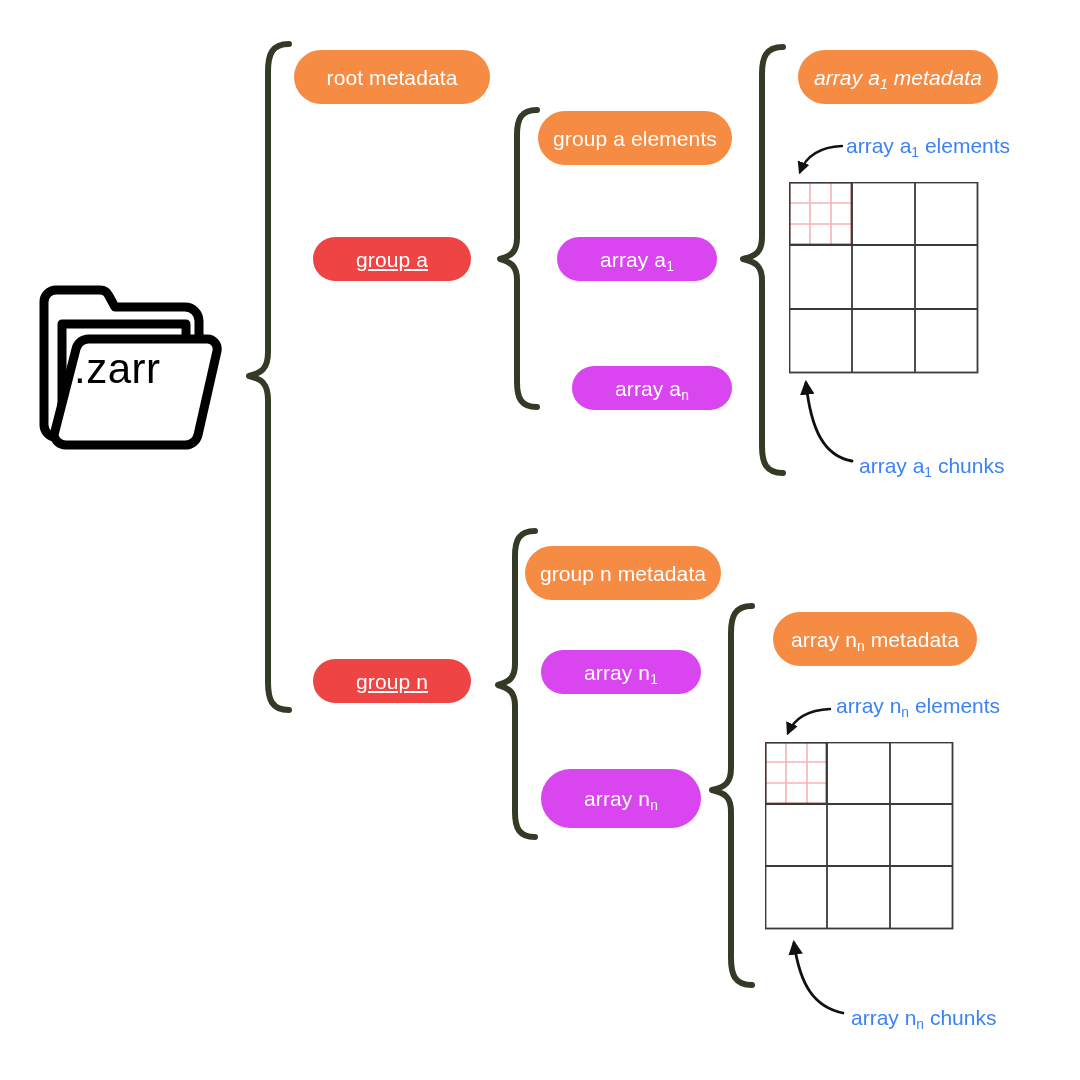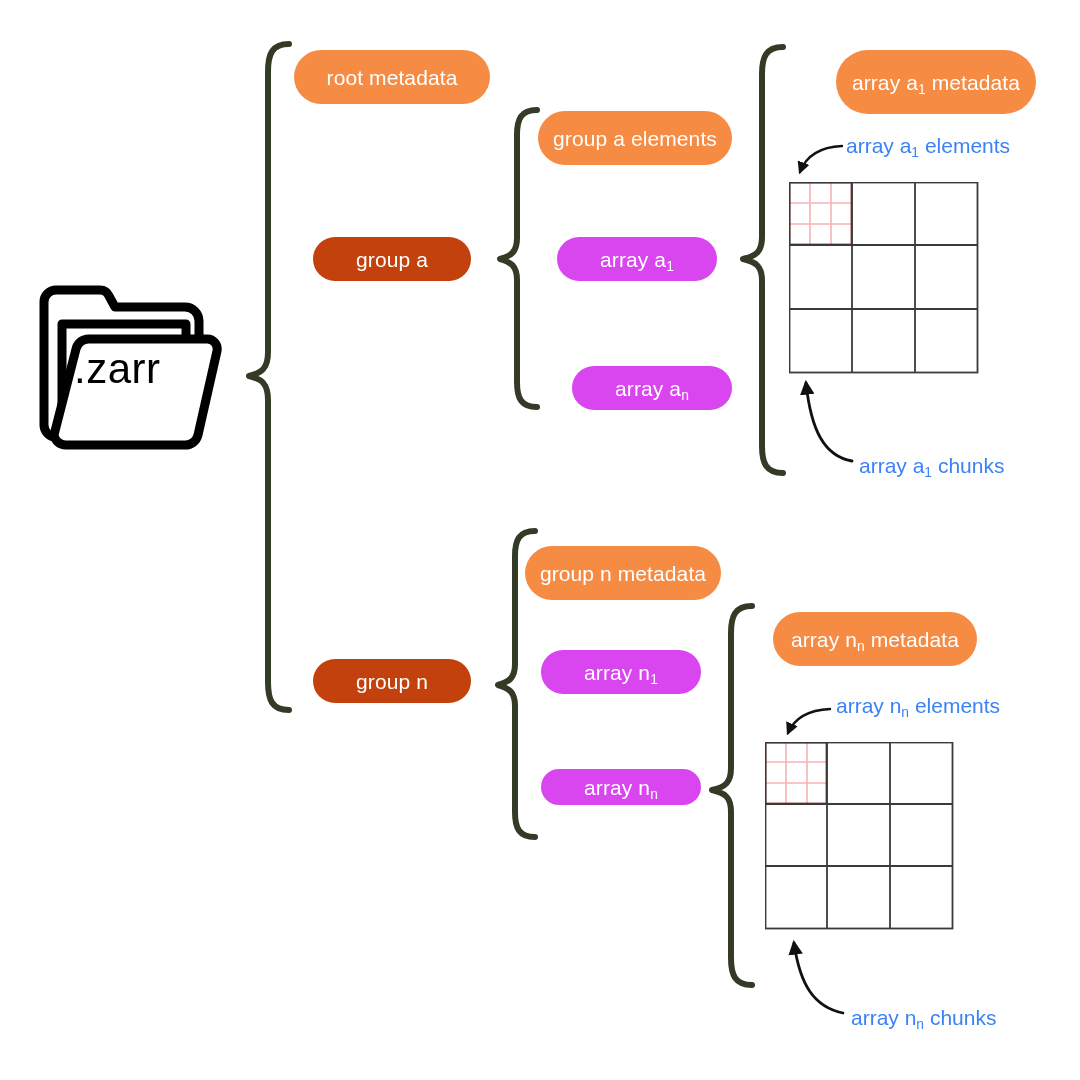--- a/index.html
+++ b/index.html
@@ -41,21 +41,21 @@
     padding: 0 10px;
   }
   .pill sub {
     font-size: 0.66em;
     vertical-align: baseline;
     position: relative;
     top: 0.30em;
     line-height: 1;
   }
   .pill-orange { background: #F68B44; }
-  .pill-green  { background: #c2410c; }
+  .pill-green  { background: #ef4444; text-decoration: underline; }
   .pill-blue   { background: #d946ef; }
 
   .anno {
     position: absolute;
     font-size: 21px;
     color: #3b82f6;
     white-space: nowrap;
     line-height: 1;
   }
   .anno sub {
@@ -149,37 +149,37 @@
   </div>
 
   <div class="pill pill-blue" style="left:557px; top:237px; width:160px; height:44px;">
     <span><span>array a</span><sub>1</sub></span>
   </div>
 
   <div class="pill pill-blue" style="left:572px; top:366px; width:160px; height:44px;">
     <span><span>array a</span><sub>n</sub></span>
   </div>
 
-  <div class="pill pill-orange" style="left:836px; top:50px; width:200px; height:64px;">
+  <div class="pill pill-orange" style="left:798px; top:50px; width:200px; height:54px;font-style:italic;">
     <span><span>array a</span><sub>1</sub><span> metadata</span></span>
   </div>
 
   <div class="pill pill-orange" style="left:525px; top:546px; width:196px; height:54px;">
     <span>group n metadata</span>
   </div>
 
   <div class="pill pill-green" style="left:313px; top:659px; width:158px; height:44px;">
     <span>group n</span>
   </div>
 
   <div class="pill pill-blue" style="left:541px; top:650px; width:160px; height:44px;justify-content:center;">
     <span><span>array n</span><sub>1</sub></span>
   </div>
 
-  <div class="pill pill-blue" style="left:541px; top:769px; width:160px; height:36px;">
+  <div class="pill pill-blue" style="left:541px; top:769px; width:160px; height:59px;">
     <span><span>array n</span><sub>n</sub></span>
   </div>
 
   <div class="pill pill-orange" style="left:773px; top:612px; width:204px; height:54px;">
     <span><span>array n</span><sub>n</sub><span> metadata</span></span>
   </div>
 
   <div class="grid-box" style="left:789px; top:182px;">
     <svg width="190" height="192" viewBox="0 0 190 192" aria-hidden="true">
 

